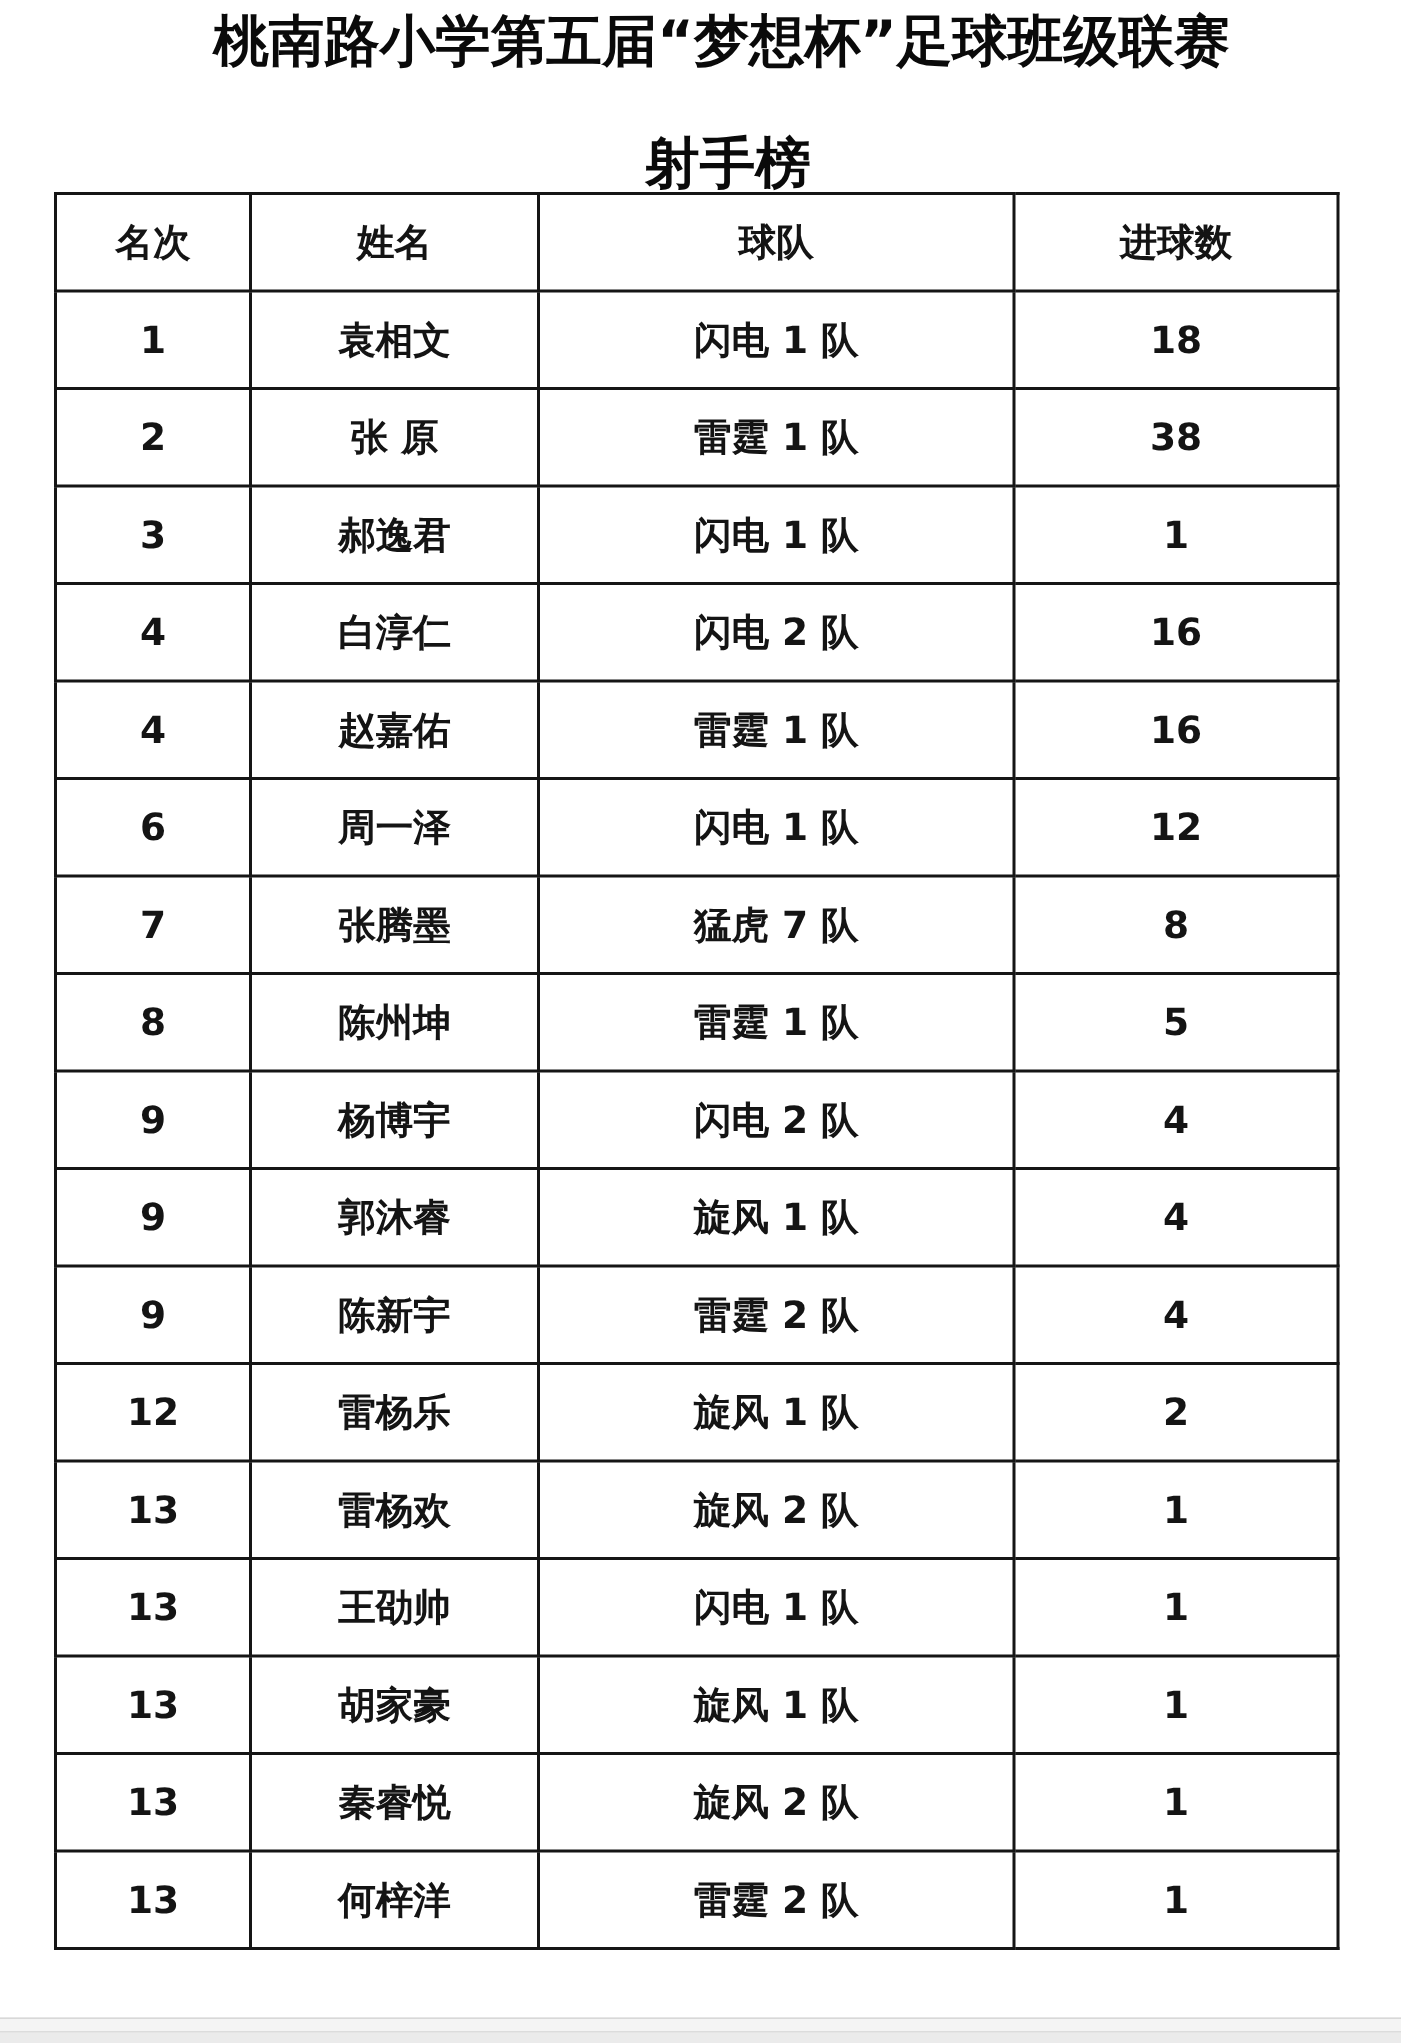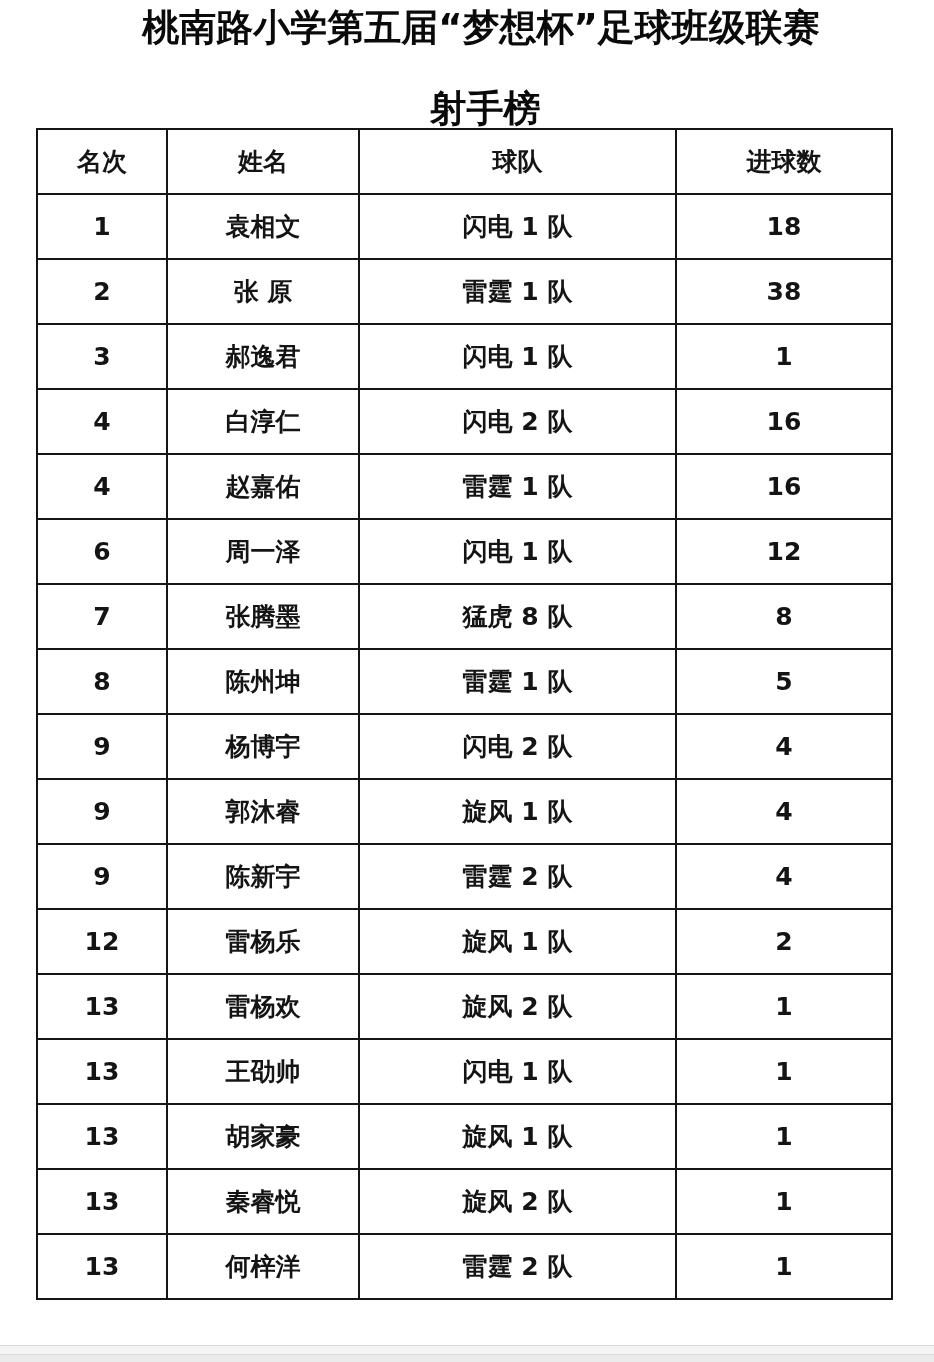--- a/index.html
+++ b/index.html
@@ -140,21 +140,21 @@
     </tr>
     <tr>
       <td>6</td>
       <td>周一泽</td>
       <td>闪电 1 队</td>
       <td>12</td>
     </tr>
     <tr>
       <td>7</td>
       <td>张腾墨</td>
-      <td>猛虎 8 队</td>
+      <td>猛虎 7 队</td>
       <td>8</td>
     </tr>
     <tr>
       <td>8</td>
       <td>陈州坤</td>
       <td>雷霆 1 队</td>
       <td>5</td>
     </tr>
     <tr>
       <td>9</td>

